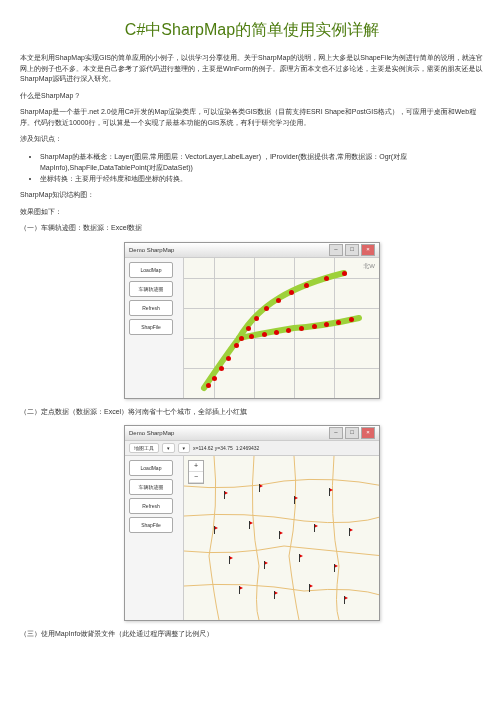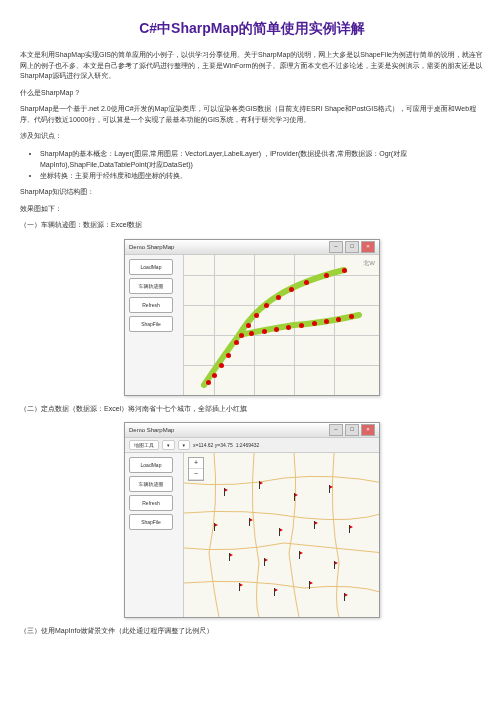--- a/index.html
+++ b/index.html
@@ -7,24 +7,24 @@
     padding: 20px;
     font-family: Arial, "Microsoft YaHei", sans-serif;
     font-size: 9px;
     color: #333;
     background: #fff;
     width: 504px;
     box-sizing: border-box;
   }
   h1 {
     text-align: center;
-    font-size: 14px;
-    font-weight: bold;
+    font-size: 16px;
+    font-weight: normal;
     margin: 0 0 12px 0;
-    color: #4c1d95;
+    color: #4d7c0f;
   }
   p {
     margin: 4px 0;
     line-height: 1.5;
     font-size: 7px;
     color: #333;
   }
   .section-label {
     margin: 6px 0;
     font-size: 7px;

